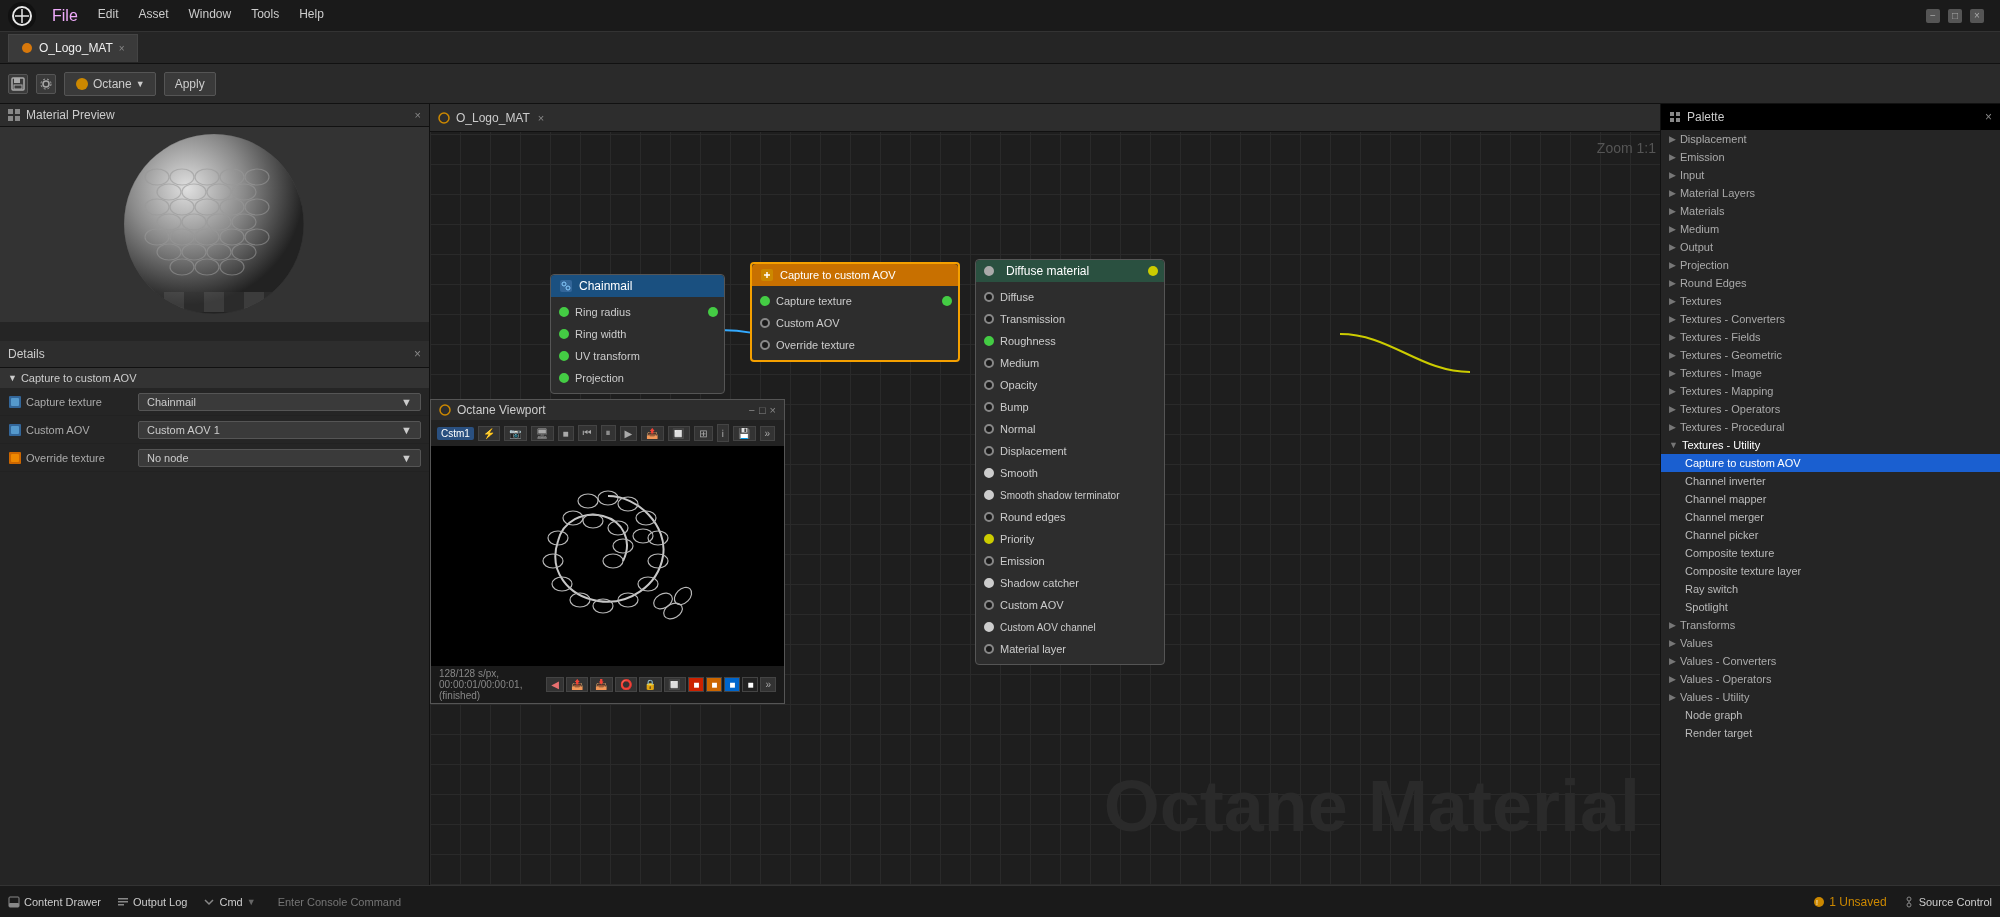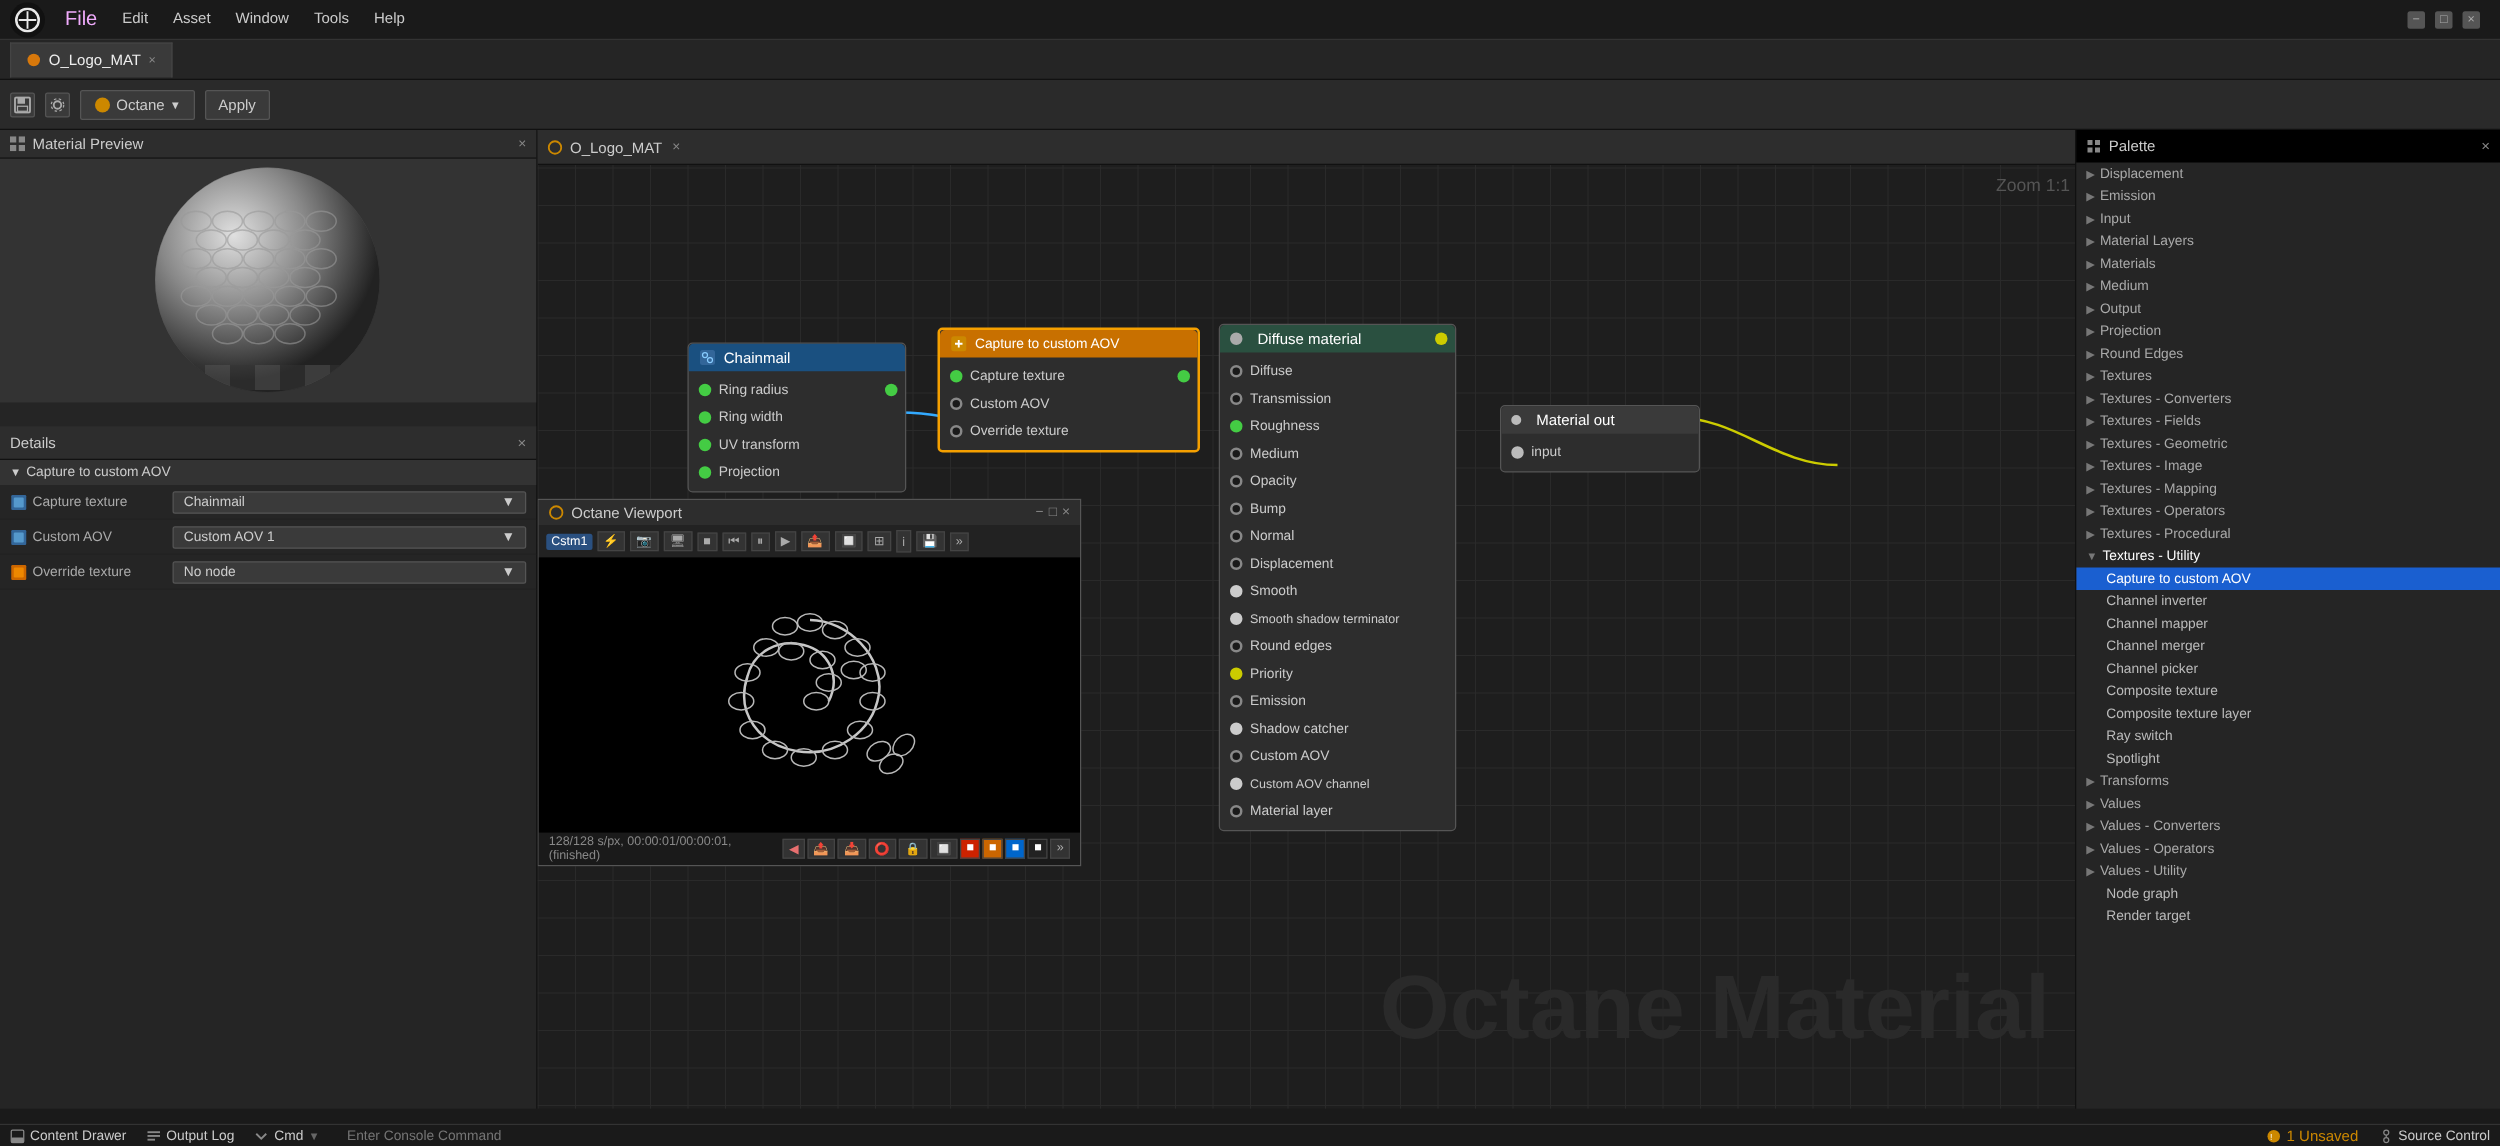--- a/index.html
+++ b/index.html
@@ -69,21 +69,21 @@
     .palette-header { background: #000000; padding: 6px 8px; display: flex; align-items: center; justify-content: space-between; }
     .search-box { background: #1a1a1a; border: 1px solid #444; color: #ccc; padding: 3px 8px; width: 100%; font-size: 12px; margin: 4px 8px; box-sizing: border-box; }
     .palette-list { overflow-y: auto; flex: 1; }
     .palette-category { padding: 3px 8px; color: #aaa; font-size: 11px; cursor: pointer; display: flex; align-items: center; gap: 4px; }
     .palette-item { padding: 3px 24px; color: #bbb; font-size: 11px; cursor: pointer; }
     .palette-item.selected { background: #1a5fd0; color: #fff; }
     .palette-category.expanded { color: #fff; }
     .chevron { font-size: 9px; color: #777; }
 
     
-    #statusbar { background: #1a1a1a; height: 18px; display: flex; align-items: center; padding: 0 8px; gap: 16px; border-top: 1px solid #333; position: absolute; bottom: 0; left: 0; right: 0; }
+    #statusbar { background: #1a1a1a; height: 32px; display: flex; align-items: center; padding: 0 8px; gap: 16px; border-top: 1px solid #333; position: absolute; bottom: 0; left: 0; right: 0; }
     .status-btn { color: #ccc; font-size: 11px; cursor: pointer; display: flex; align-items: center; gap: 4px; }
     .status-right { margin-left: auto; display: flex; align-items: center; gap: 16px; }
 
     
     .connectors { position: absolute; top: 0; left: 0; pointer-events: none; }
 
     input[type="text"] { background: #1a1a1a; border: 1px solid #444; color: #ccc; padding: 3px 6px; font-size: 11px; width: 100%; outline: none; }
 
     .node-capture { border: 2px solid #f5a000; }
   </style>
@@ -450,34 +450,22 @@
             <span class="pin pin-white" style="background:#ccc;border-color:#ccc;"></span>
             <span style="font-size:10px;">Custom AOV channel</span>
           </div>
         <div class="node-pin-row">
             <span class="pin"></span>
             <span>Material layer</span>
           </div>
       </div>
     </div>
 
-    <div class="node" style="left:770px;top:220px;width:145px;">
-      <div class="node-header node-header-matout">
-        <span class="pin pin-white" style="background:#bbb;border-color:#bbb;width:8px;height:8px;"></span>
-        <span style="color:#fff;font-size:12px;">Material out</span>
-      </div>
-      <div class="node-body">
-        <div class="node-pin-row">
-          <span class="pin pin-white" style="background:#bbb;border-color:#bbb;"></span>
-          <span>input</span>
-        </div>
-      </div>
-    </div>
-
-    <div class="viewport" style="left:0px;top:295px;width:435px;">
+
+    <div class="viewport" style="left:0px;top:295px;width:355px;">
       <div class="viewport-header">
         <svg width="12" height="12" viewBox="0 0 12 12">
             <circle cx="6" cy="6" r="5" fill="none" stroke="#cc8800" stroke-width="1.5"></circle>
           </svg>
         <span style="color:#ccc;font-size:12px;">Octane Viewport</span>
         <div style="margin-left:auto;display:flex;gap:4px;">
           <span style="color:#888;cursor:pointer;font-size:11px;">−</span>
           <span style="color:#888;cursor:pointer;font-size:11px;">□</span>
           <span style="color:#888;cursor:pointer;font-size:11px;">×</span>
         </div>

